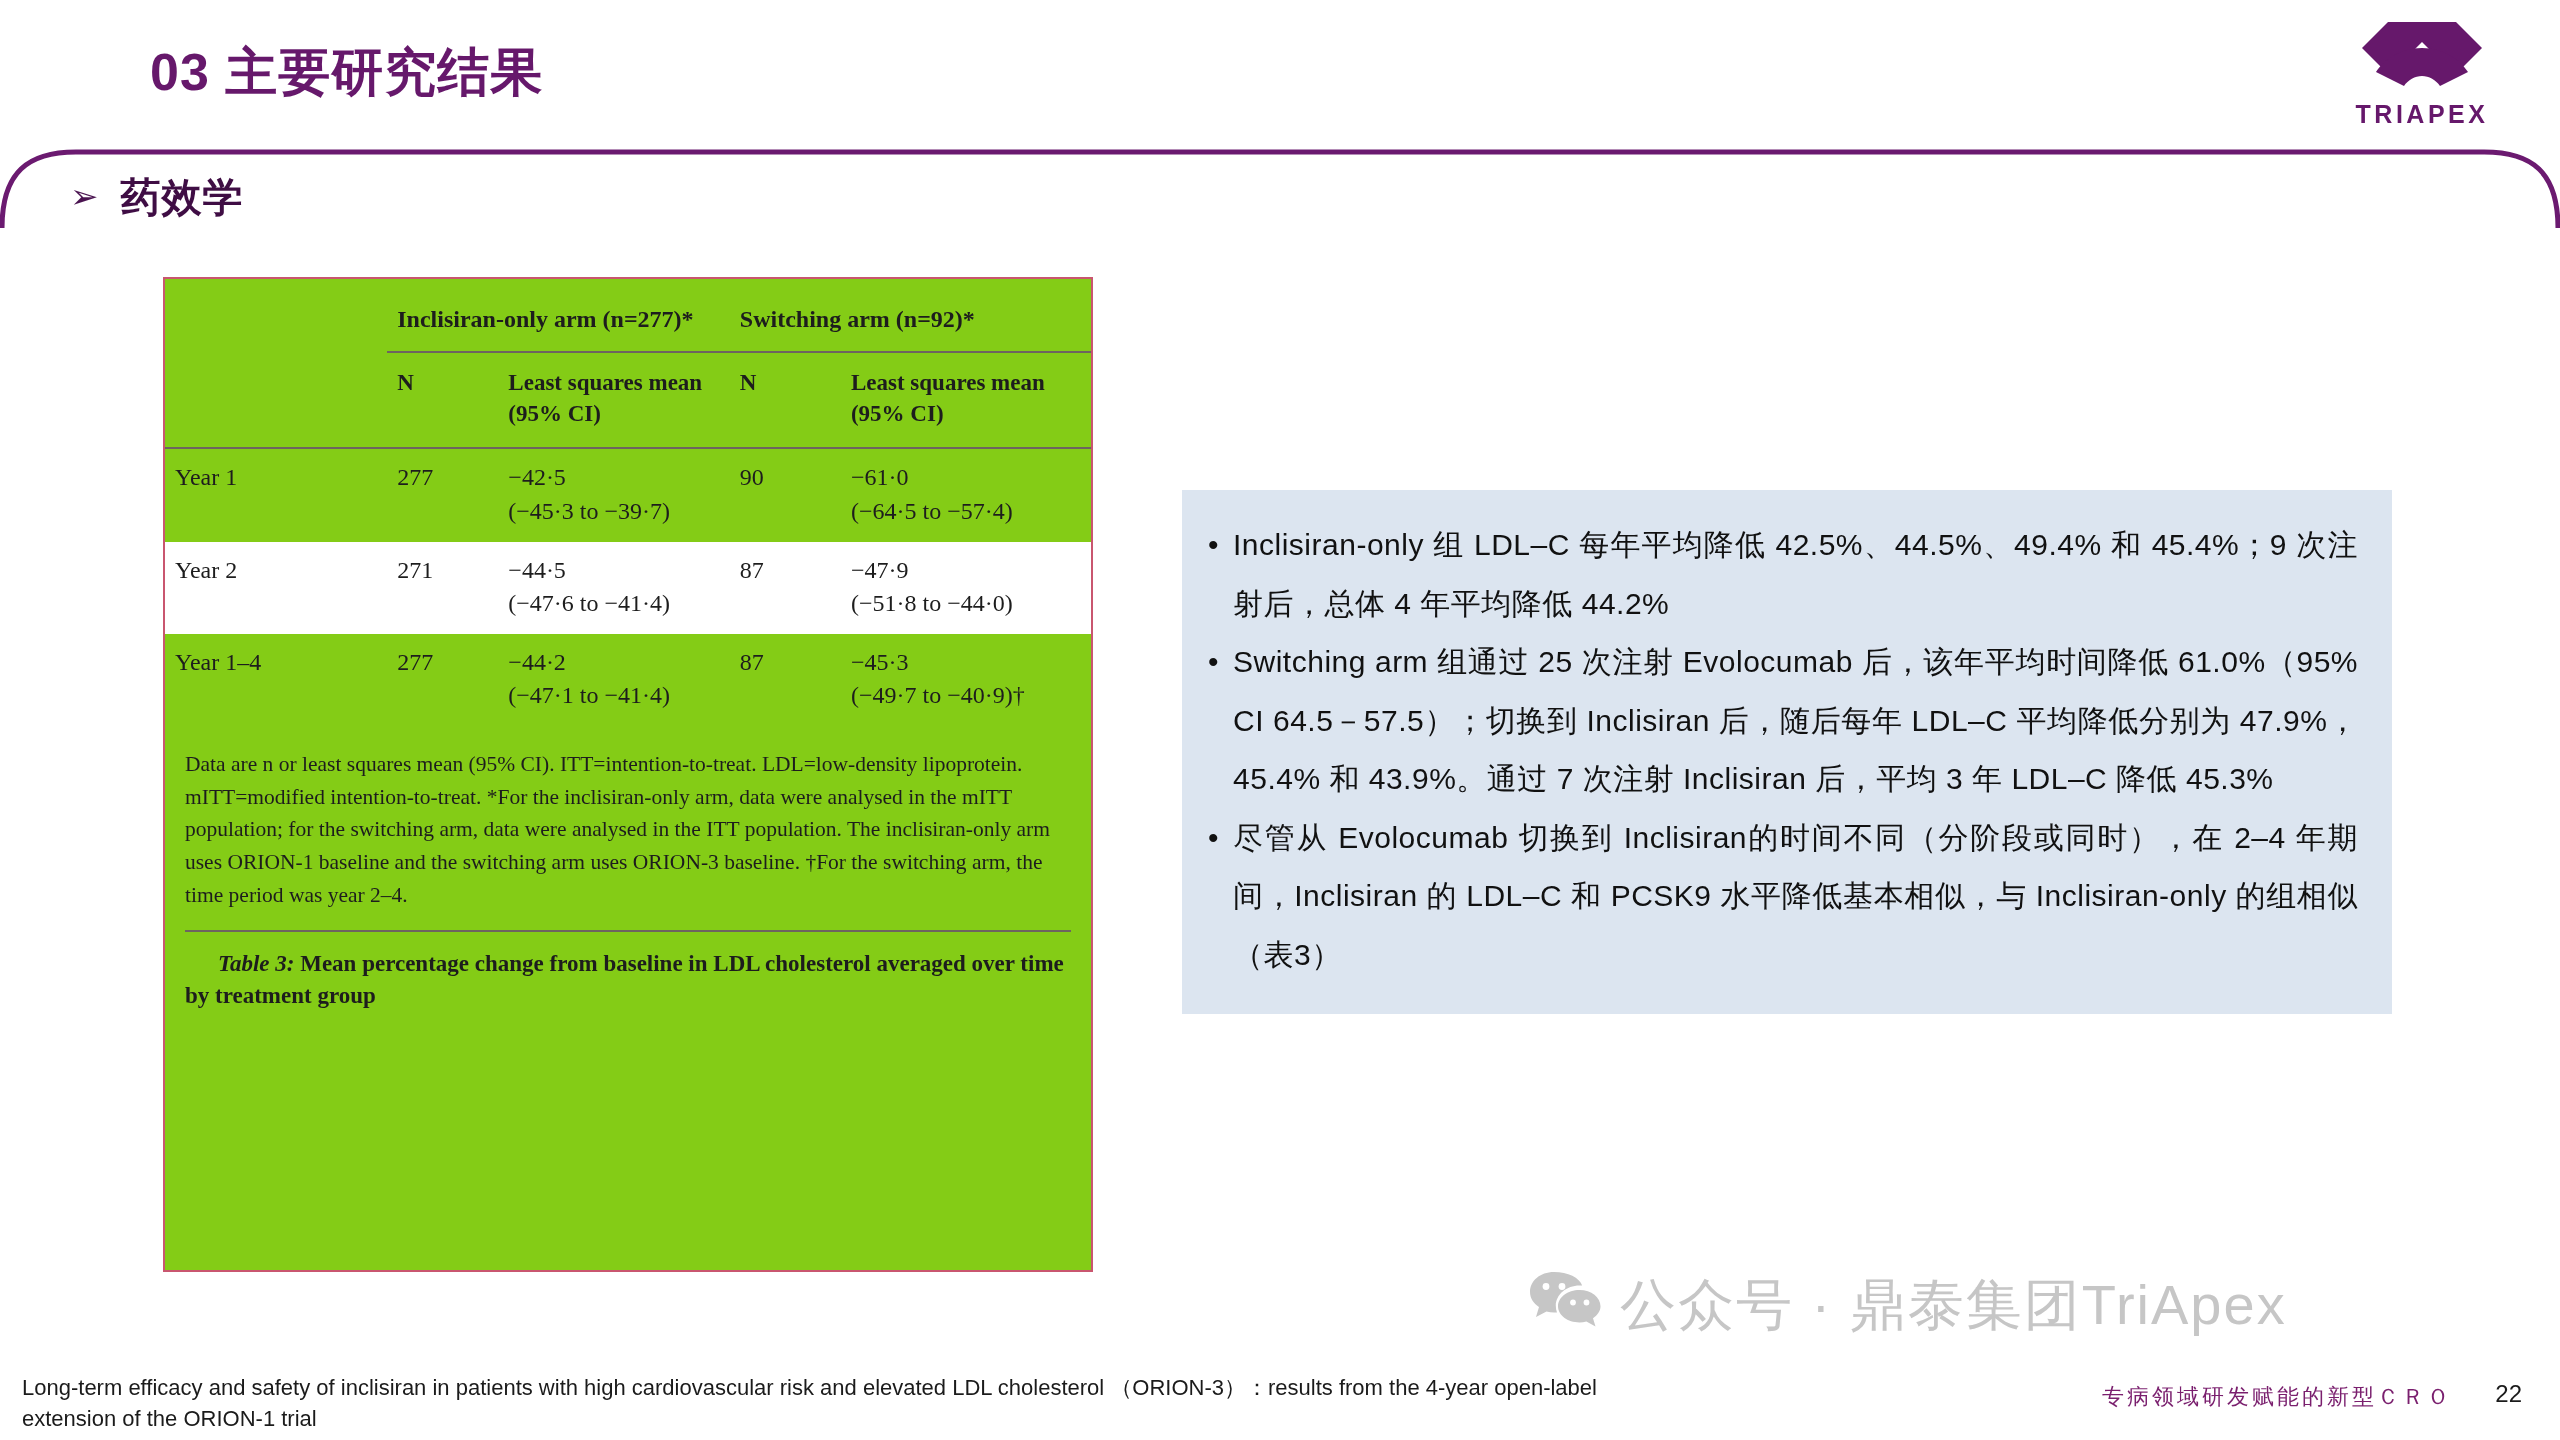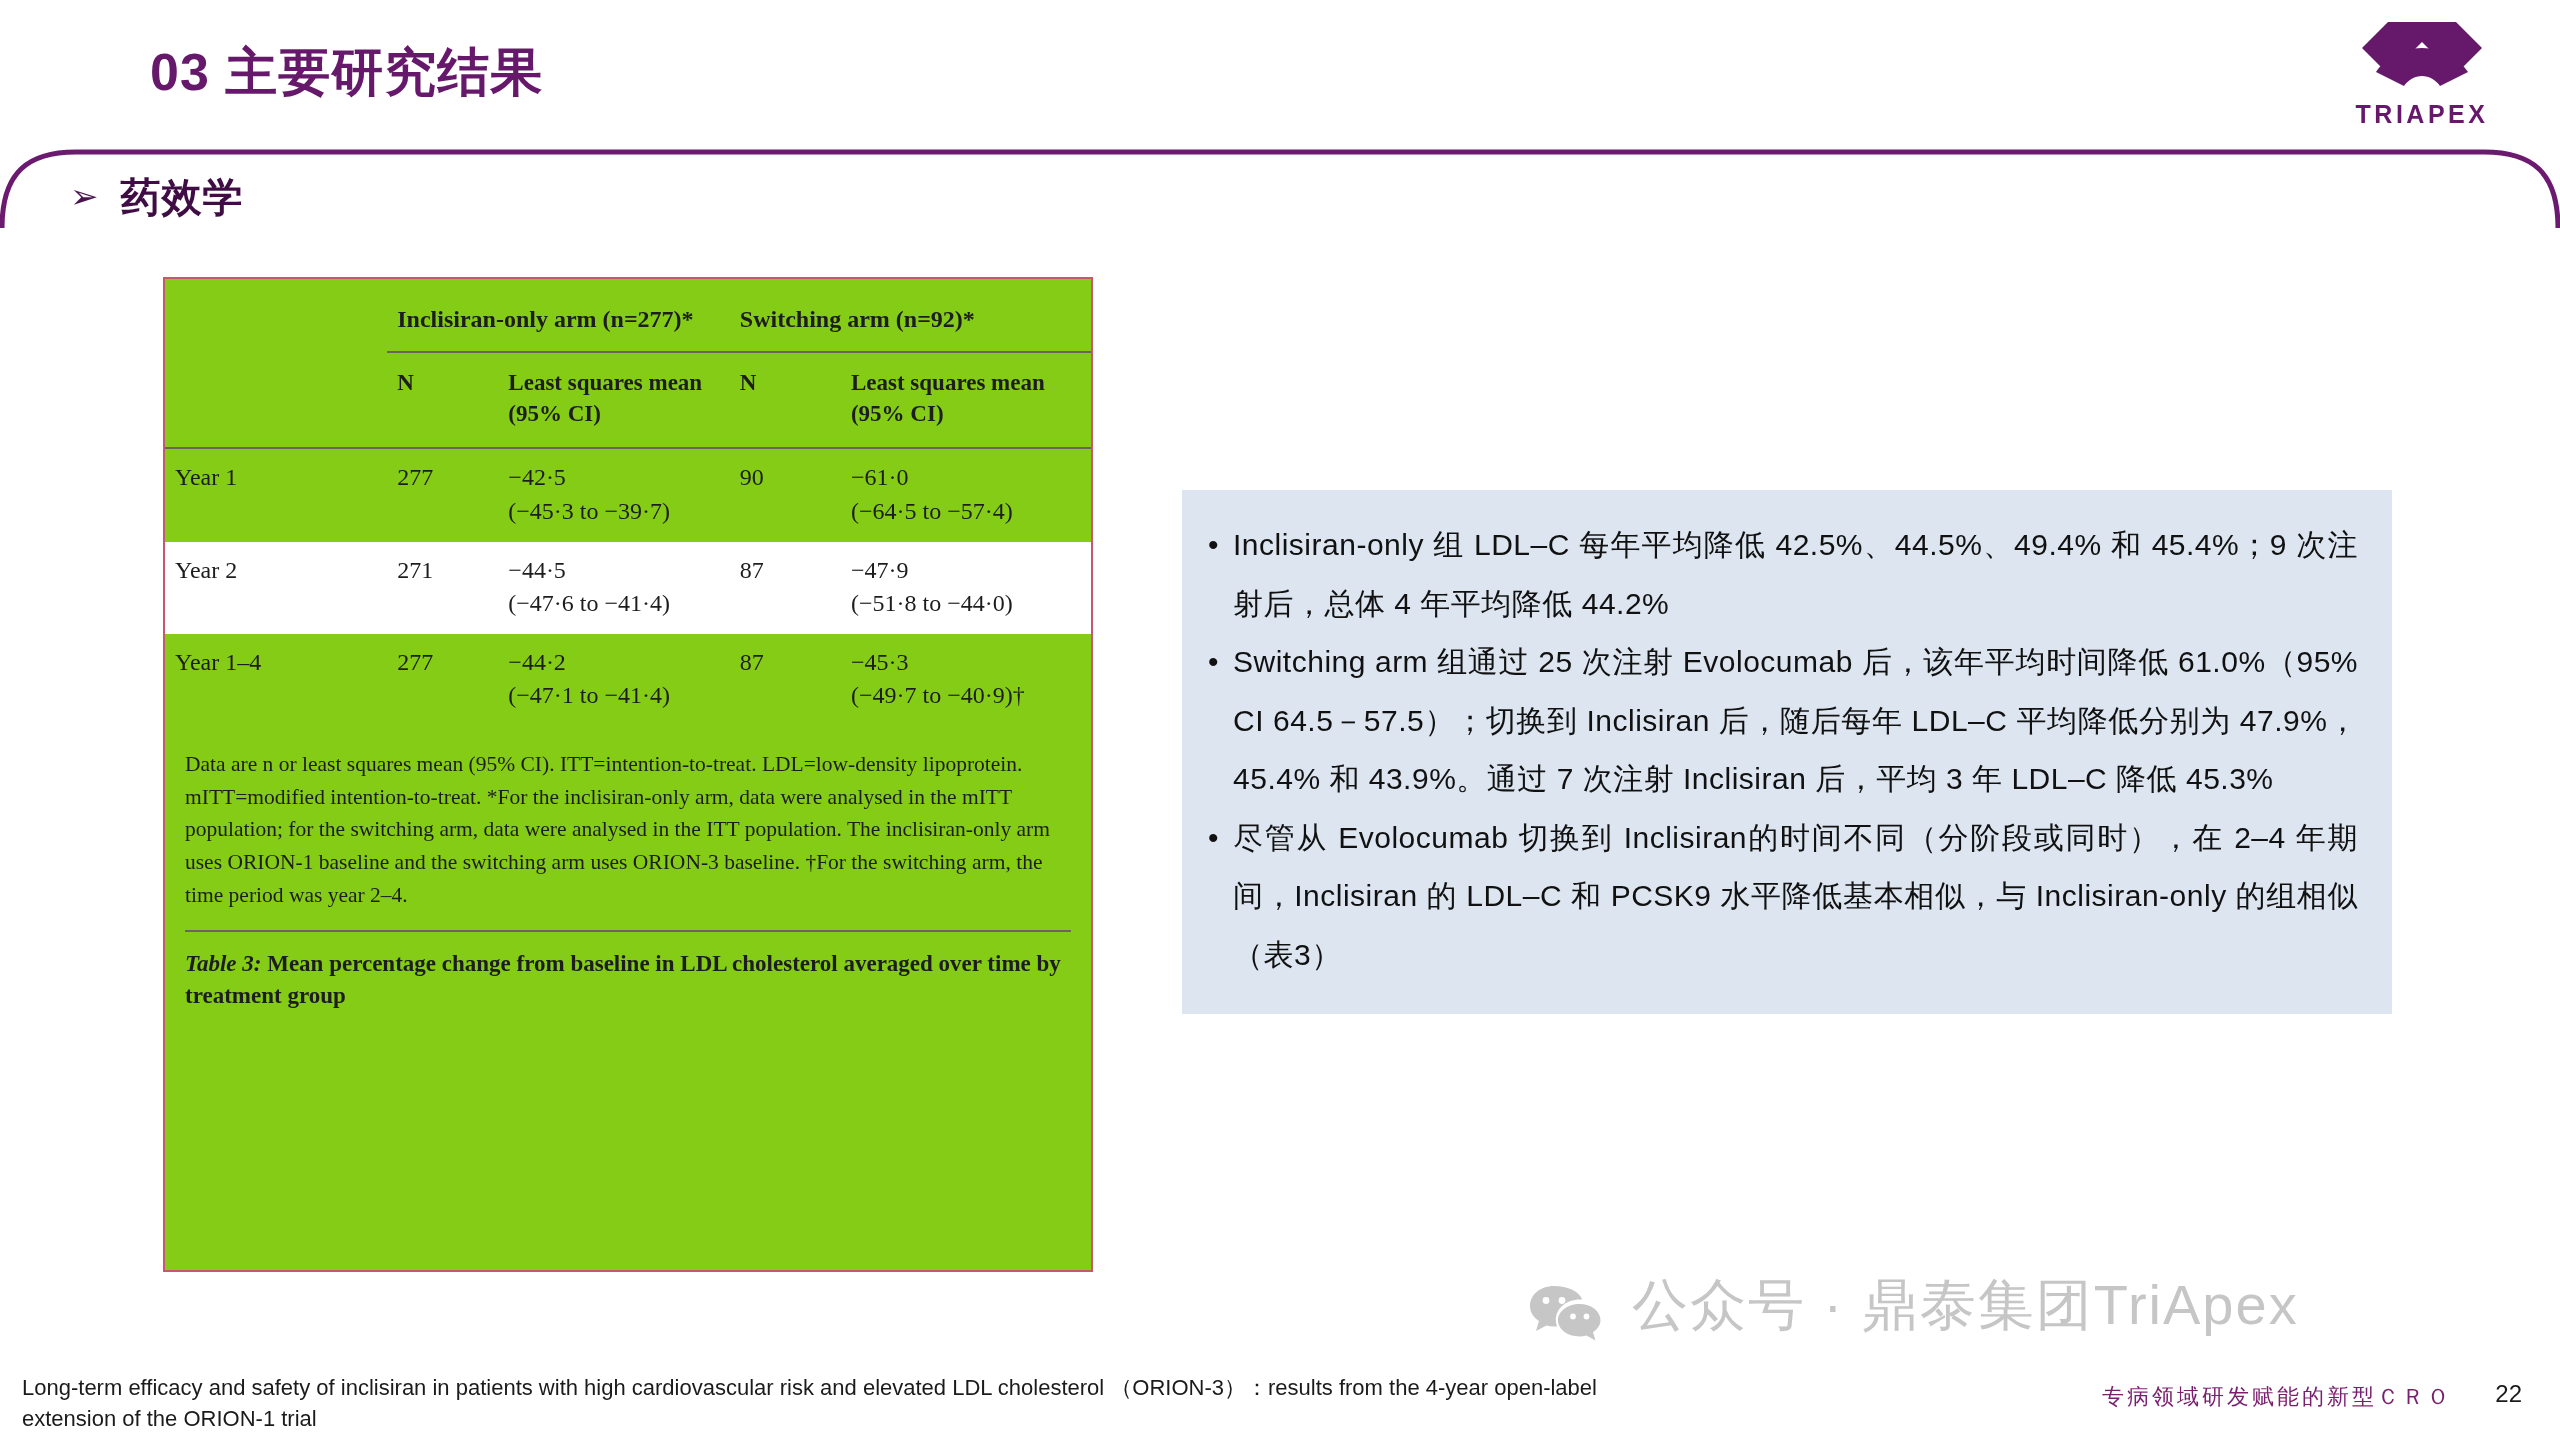--- a/index.html
+++ b/index.html
@@ -93,21 +93,21 @@
     font-size:21.5px;line-height:1.52;
     font-family:"Liberation Serif","DejaVu Serif",serif;
   }
   #table-caption-rule{
     margin:14px 20px 0 20px;border-top:2.5px solid #6d6460;
   }
   #table-caption{
     padding:16px 22px 18px 20px;
     font-size:23px;line-height:1.42;font-weight:bold;
   }
-  #table-caption .cap-label{font-style:italic;}
+  #table-caption .cap-label{font-style:italic;margin-left:33px;}
 
   
   #findings-panel{
     position:absolute;left:1182px;top:490px;
     width:1210px;height:196px;
     height:auto;
     background:#dce5f0;
     padding:26px 34px 30px 26px;
     box-sizing:border-box;
   }
@@ -117,21 +117,21 @@
     letter-spacing:0.5px;
   }
   .finding-bullet{
     flex:0 0 auto;margin-right:14px;font-size:30px;line-height:1.95;
   }
   .finding-text{flex:1 1 auto;text-align:justify;}
 
   
   #watermark{
     position:absolute;left:1528px;top:1268px;
-    display:flex;align-items:flex-end;gap:30px;
+    display:flex;align-items:flex-start;gap:18px;
     color:#c6c6c6;
     font-size:56px;letter-spacing:2px;
     white-space:nowrap;
   }
   #watermark-icon{flex:0 0 auto;}
 
   
   #source-citation{
     position:absolute;left:22px;top:1372px;
     font-size:22px;line-height:1.42;color:#1b1b1b;

